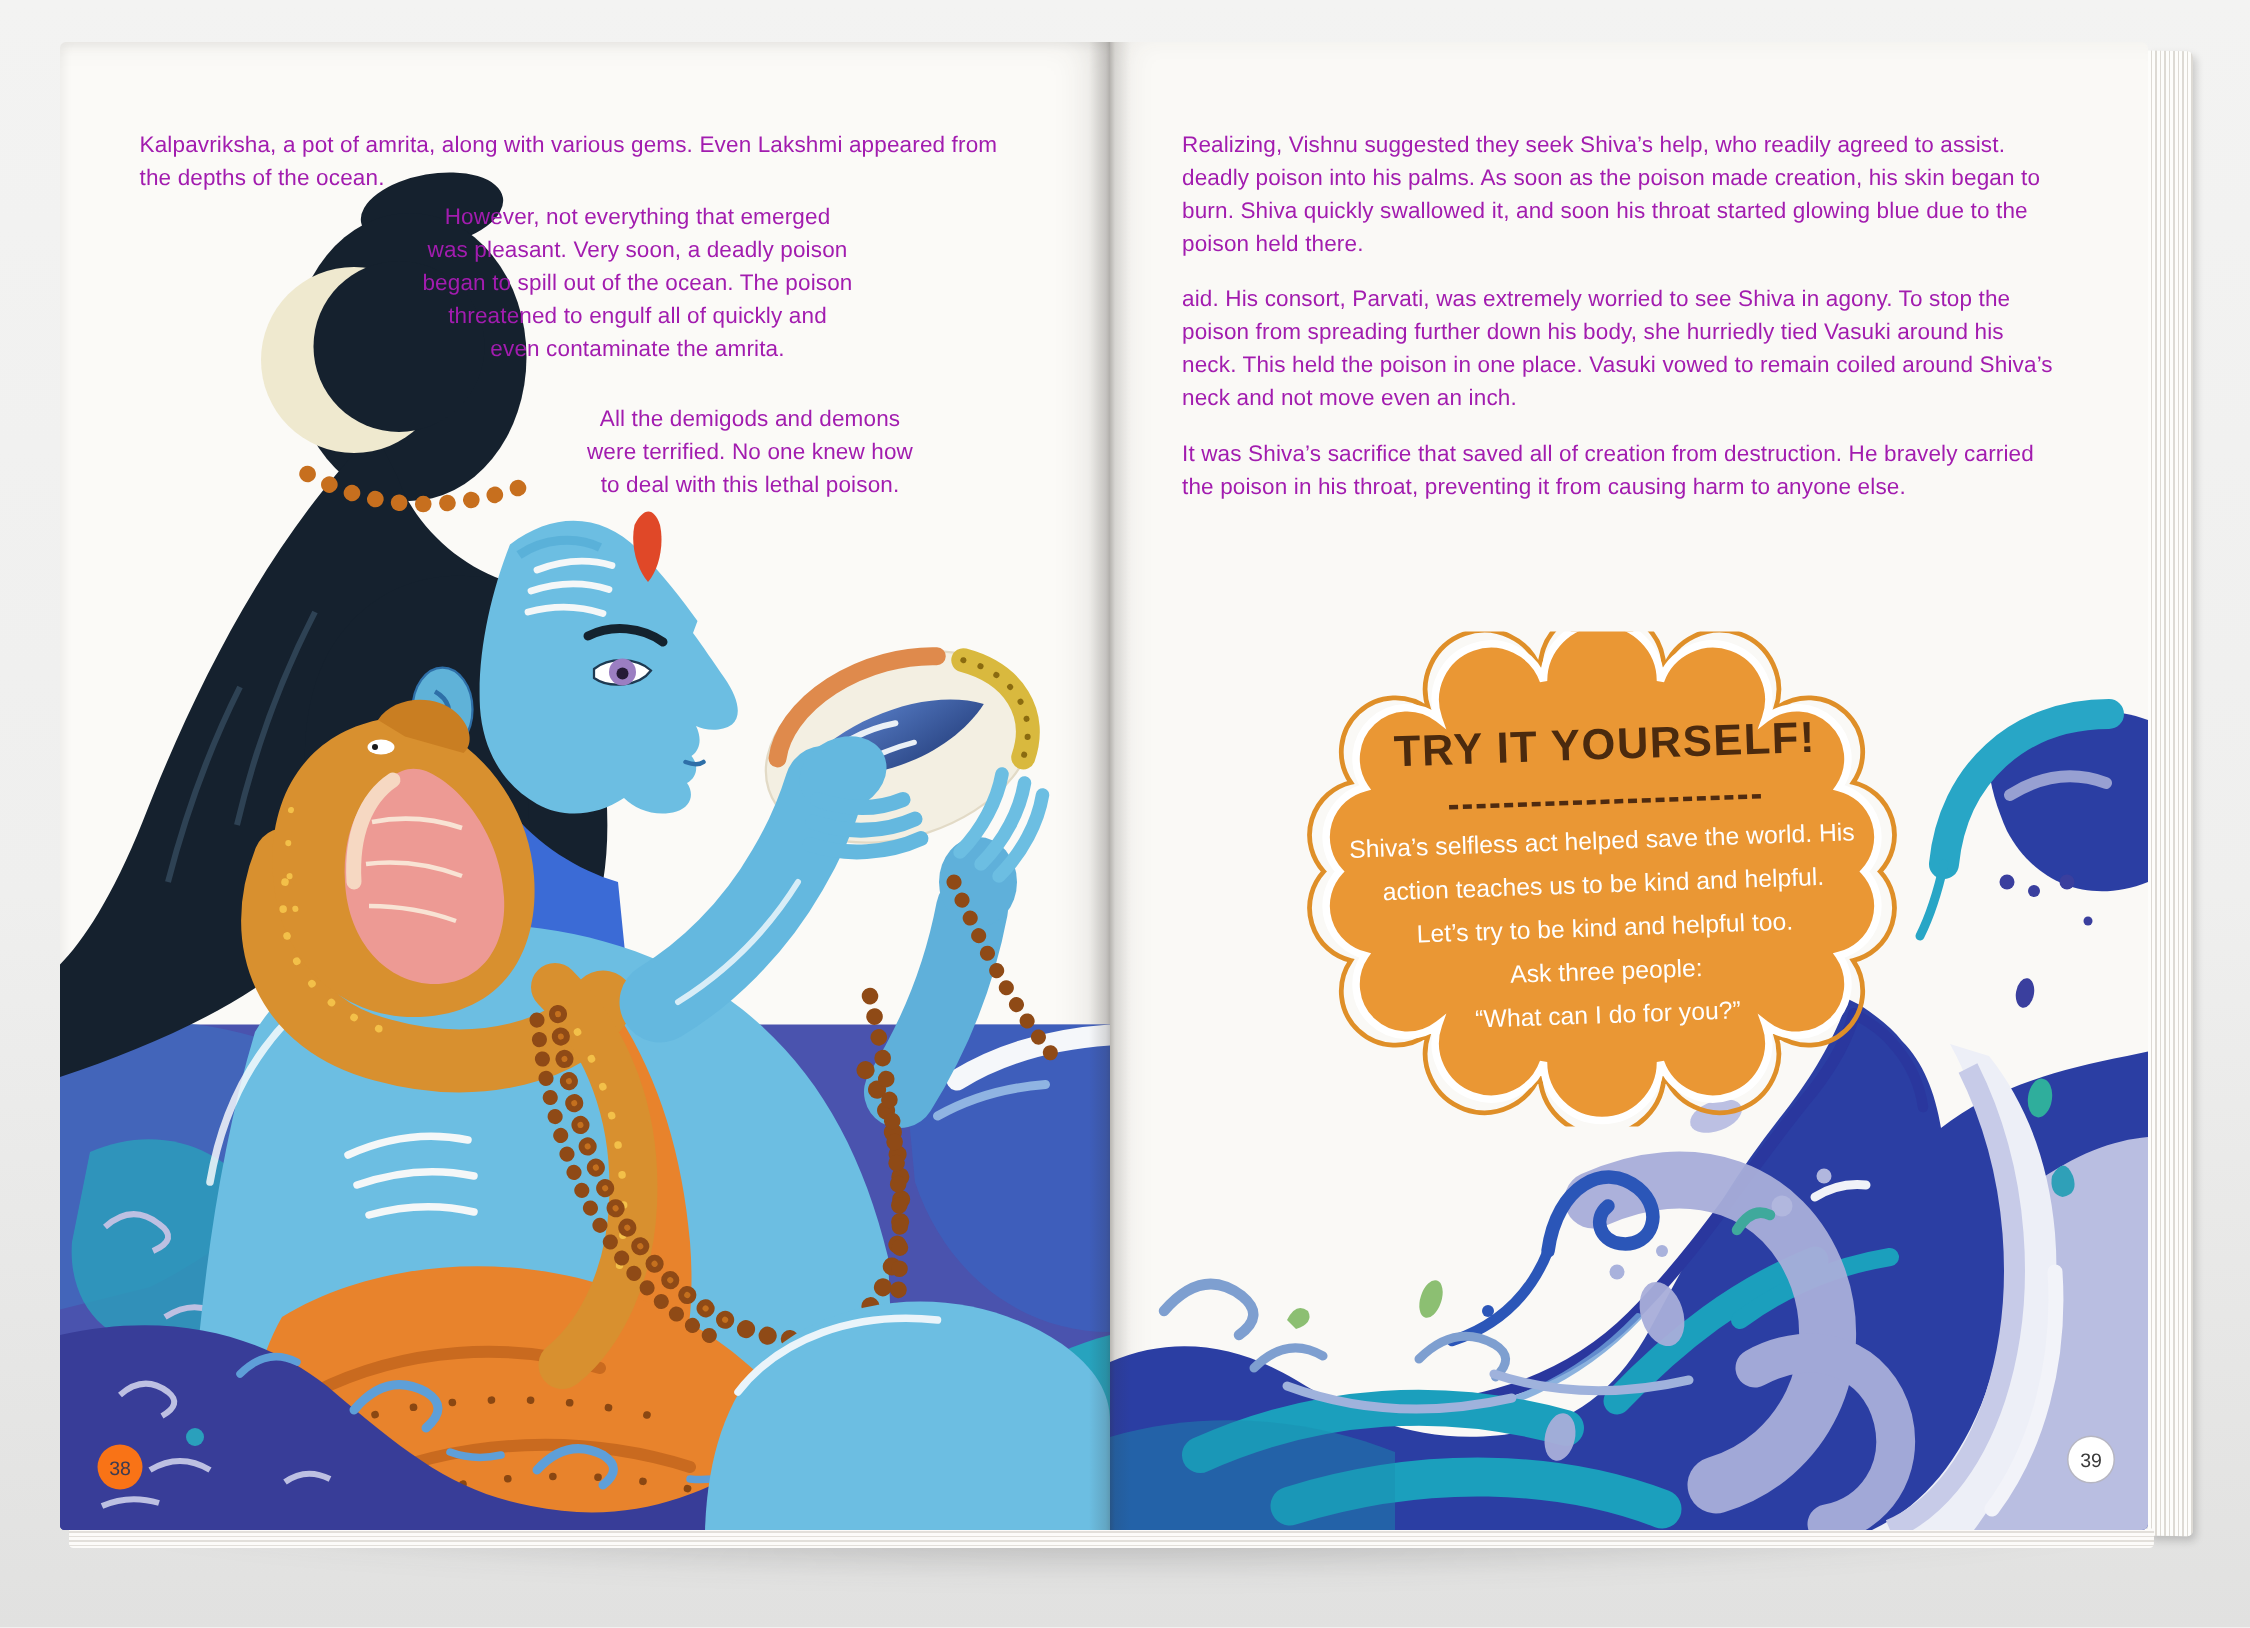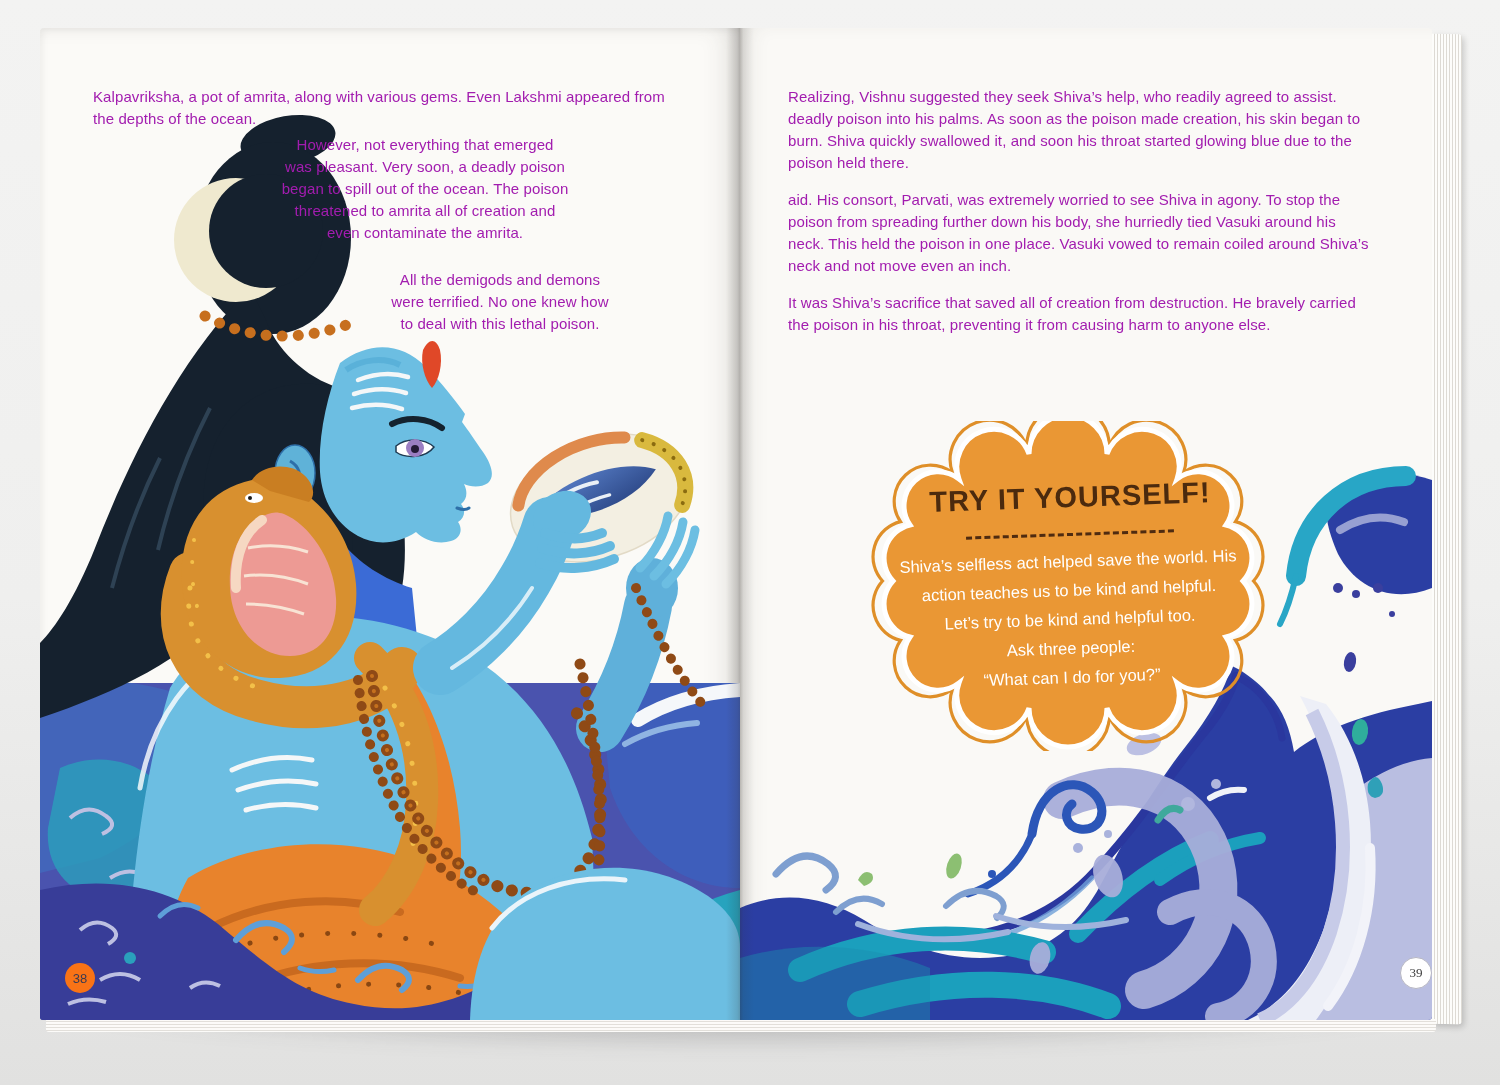--- a/index.html
+++ b/index.html
@@ -43,21 +43,21 @@
   .body-text{position:absolute;z-index:2;font-size:15px;line-height:22px;color:#a21caf;letter-spacing:.1px;}
   .line{white-space:nowrap;}
   .centered{text-align:center;}
   .para-gap{height:15px;}
   .page-badge{
     position:absolute;z-index:5;width:30px;height:30px;border-radius:50%;
     display:flex;align-items:center;justify-content:center;
     font-size:13px;color:#3B3B52;
   }
   .badge-38{left:25px;top:935px;background:#f97316;}
-  .badge-39{left:660px;top:929px;background:#FFFFFF;border:1px solid #B6B6C2;color:#3A3A3A;font-family:Liberation Serif, serif;}
+  .badge-39{left:638px;top:929px;background:#FFFFFF;border:1px solid #B6B6C2;color:#3A3A3A;}
   .cloud{position:absolute;left:128px;top:393px;width:404px;height:324px;z-index:3;}
   .cloud svg{position:absolute;inset:0;}
   .cloud-title{
     position:absolute;left:0;top:60px;width:100%;text-align:center;z-index:2;
     font-size:29px;font-weight:bold;letter-spacing:1px;color:#4B2A0E;
     transform:rotate(-2deg);font-stretch:condensed;
   }
   .cloud-divider{
     position:absolute;left:98px;top:112px;width:208px;z-index:2;
     border-top:3px dashed #4F2B10;transform:rotate(-2deg);
@@ -221,21 +221,21 @@
       </svg>
 
       <div class="body-text" style="left:53px;top:58px;width:540px;">
         <div class="line">Kalpavriksha, a pot of amrita, along with various gems. Even Lakshmi appeared from</div>
         <div class="line">the depths of the ocean.</div>
       </div>
       <div class="body-text centered" style="left:225px;top:106px;width:320px;">
         <div class="line">However, not everything that emerged</div>
         <div class="line">was pleasant. Very soon, a deadly poison</div>
         <div class="line">began to spill out of the ocean. The poison</div>
-        <div class="line">threatened to amrita all of creation and</div>
+        <div class="line">threatened to engulf all of quickly and</div>
         <div class="line">even contaminate the amrita.</div>
       </div>
       <div class="body-text centered" style="left:300px;top:241px;width:320px;">
         <div class="line">All the demigods and demons</div>
         <div class="line">were terrified. No one knew how</div>
         <div class="line">to deal with this lethal poison.</div>
       </div>
 
       <div class="page-badge badge-38">38</div>
     </div>

